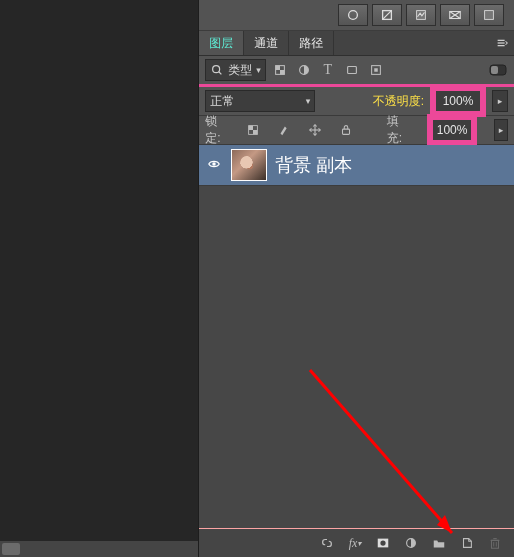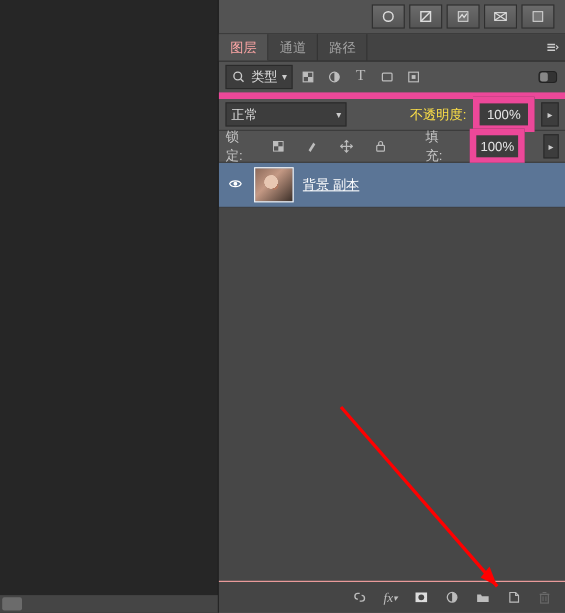--- a/index.html
+++ b/index.html
@@ -77,44 +77,44 @@
     height: 24px;
     display: flex;
     align-items: stretch;
     background: #434343;
     border-bottom: 1px solid #2f2f2f;
   }
   .tabs-row .tab {
     padding: 0 10px;
     display: flex;
     align-items: center;
-    color: #a3a3a3;
+    color: #e5e5e5;
     border-right: 1px solid #333;
   }
   .tabs-row .tab.active {
     background: #535353;
-    color: #fca5a5;
+    color: #5eead4;
   }
   .tabs-row .spacer { flex: 1; }
   .tabs-row .menu {
     width: 24px;
     display: flex;
     align-items: center;
     justify-content: center;
     color: #ccc;
   }
 
   
   .filter-row {
     height: 28px;
     display: flex;
     align-items: center;
     padding: 0 6px;
     gap: 4px;
-    border-bottom: 6px solid #ec4899;
+    border-bottom: 3px solid #ec4899;
   }
   .select-box {
     height: 20px;
     background: #3d3d3d;
     border: 1px solid #2a2a2a;
     display: flex;
     align-items: center;
     padding: 0 4px;
     gap: 4px;
     color: #ddd;
@@ -224,22 +224,21 @@
     left: 8px;
     top: 6px;
     width: 16px;
     height: 18px;
     background: radial-gradient(circle at 40% 35%, #e8c7b2 0 40%, transparent 42%),
                 radial-gradient(circle at 60% 55%, #b07860 0 25%, transparent 27%);
     border-radius: 40%;
   }
   .layer .name {
     flex: 1;
-    font-size: 12px;
-    text-decoration: underline;
+    font-size: 18px;
   }
   .layer .name.italic { font-style: italic; }
   .layer .lock {
     width: 16px;
     color: #cfcfcf;
     font-size: 11px;
   }
 
   
   .bottom-bar {

